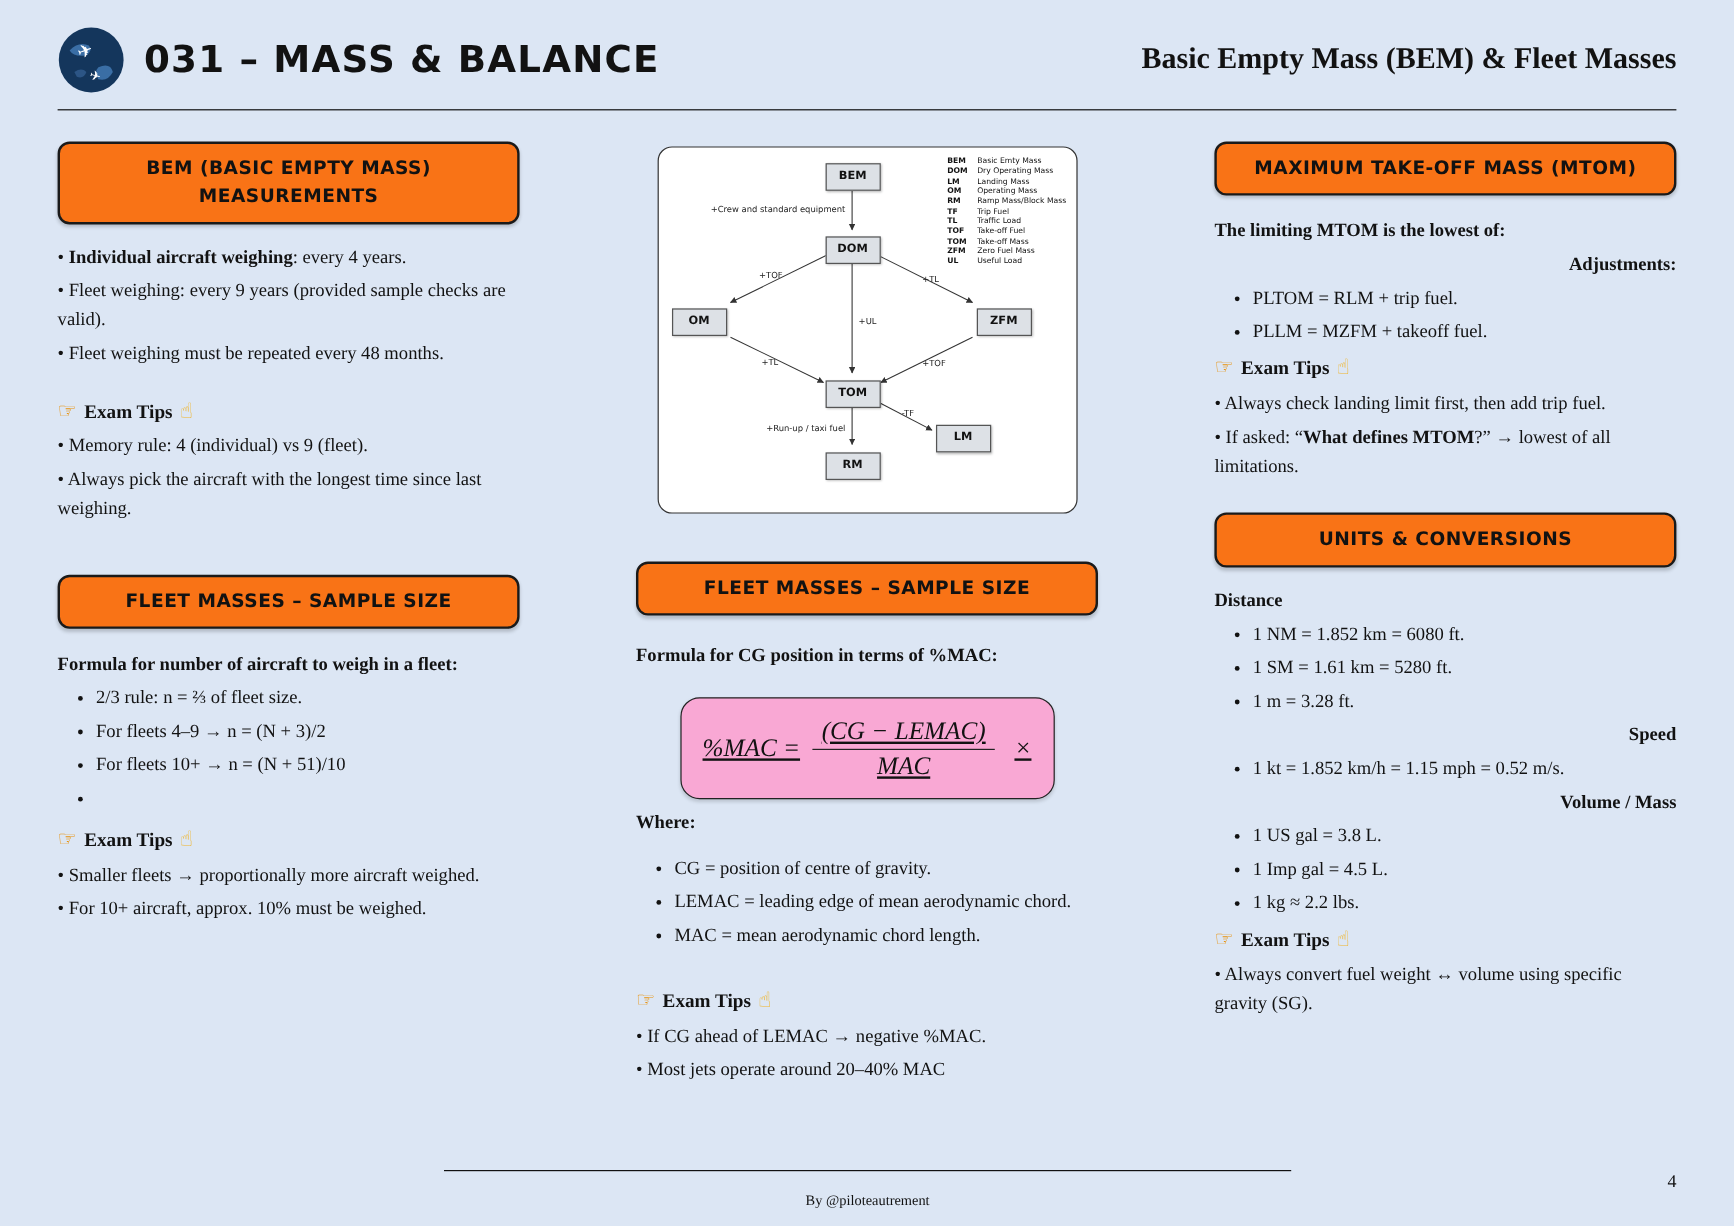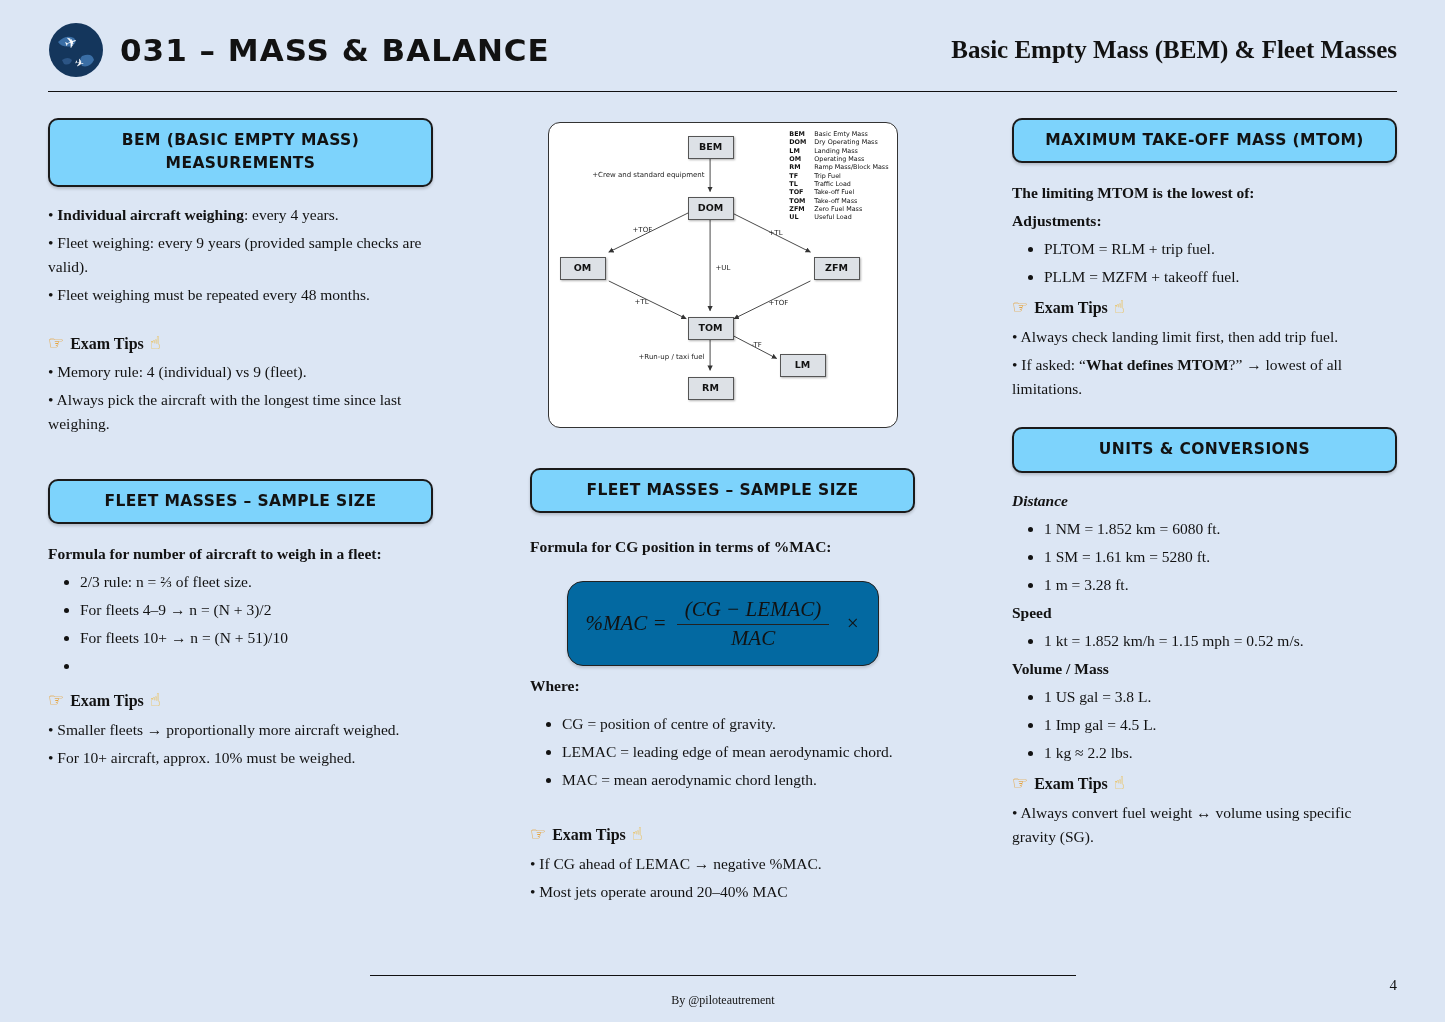--- a/index.html
+++ b/index.html
@@ -22,28 +22,28 @@
     font-weight:800; font-size:31px; letter-spacing:1px;
   }
   .page-title { font-family:"Liberation Serif", serif; font-weight:bold; font-size:25px; }
   .rule { border-bottom:1.6px solid #111; margin-top:13px; }
 
   
   .columns { display:flex; justify-content:space-between; margin-top:26px; }
   .col { width:385px; font-size:15.5px; line-height:1.55; }
 
   .title-box {
-    border:2px solid #1a1a1a; border-radius:10px; background:#7dd3fc;
+    border:2px solid #1a1a1a; border-radius:10px; background:#f97316;
     padding:9px 10px; text-align:center;
     font-family:"DejaVu Sans", sans-serif; font-weight:800;
     font-size:15.5px; letter-spacing:.4px; line-height:1.5;
     box-shadow:0 2px 3px rgba(0,0,0,.18);
   }
   .bold-lead { font-weight:bold; margin-top:18px; }
-  .sub-label { font-weight:bold; margin-top:4px; }
+  .sub-label { font-weight:bold; margin-top:4px;text-align:right; }
 
   .bp { margin-top:4px; }
   .bp::before { content:"• "; }
   .bp.first { margin-top:16px; }
 
   ul.dlist { margin:4px 0 0 0; padding-left:32px; }
   ul.dlist li { margin-bottom:4px; }
 
   .tips { margin-top:22px; }
   .tips-head { font-size:16px; margin-bottom:4px; }
@@ -75,25 +75,26 @@
   .legend {
     position:absolute; top:7px; right:8px;
     font-family:"DejaVu Sans", sans-serif; font-size:6.4px; line-height:1.3;
   }
   .lrow { display:flex; }
   .labbr { width:25px; font-weight:bold; }
 
   
   .formula-box {
     margin:22px auto 0 auto; width:312px;
-    border:1.6px solid #222; border-radius:16px; background:#0369a1;
+    border:1.6px solid #222; border-radius:16px; background:#f9a8d4;
     padding:14px 16px;
     display:flex; align-items:center; justify-content:center; gap:10px;
     font-family:"Liberation Serif", serif; font-style:italic; font-size:21px;
     box-shadow:0 2px 3px rgba(0,0,0,.15);
+    text-decoration:underline;
   }
   .frac { display:inline-flex; flex-direction:column; align-items:center; line-height:1.25; }
   .frac .num { padding:0 8px 1px 8px; border-bottom:1.5px solid #222; }
   .formula-box .times { margin-left:6px; }
 
   
   .footer-line { position:absolute; bottom:46px; left:370px; width:706px; border-top:1.5px solid #111; }
   .credit { position:absolute; bottom:14px; left:370px; width:706px; text-align:center; font-size:12px; }
   .pagenum { position:absolute; bottom:28px; right:48px; font-size:15px; }
 </style>
@@ -276,21 +277,21 @@
       </ul>
       <div class="tips" style="margin-top:4px;">
         <p class="tips-head"><span class="ico orange">☞</span><b>Exam Tips</b><span class="ico yellow">☝</span></p>
         <p class="bp"><span>Always check landing limit first, then add trip fuel.</span></p>
         <p class="bp"><span>If asked: “</span><b>What defines MTOM</b><span>?” → lowest of all limitations.</span></p>
       </div>
 
       <div class="title-box" style="margin-top:26px;">
         <span>UNITS &amp; CONVERSIONS</span>
       </div>
-      <p class="bold-lead" style="margin-top:16px;font-style:italic;">Distance</p>
+      <p class="bold-lead" style="margin-top:16px;">Distance</p>
       <ul class="dlist">
         <li>1 NM = 1.852 km = 6080 ft.</li>
         <li>1 SM = 1.61 km = 5280 ft.</li>
         <li>1 m = 3.28 ft.</li>
       </ul>
       <p class="sub-label">Speed</p>
       <ul class="dlist">
         <li>1 kt = 1.852 km/h = 1.15 mph = 0.52 m/s.</li>
       </ul>
       <p class="sub-label">Volume / Mass</p>

